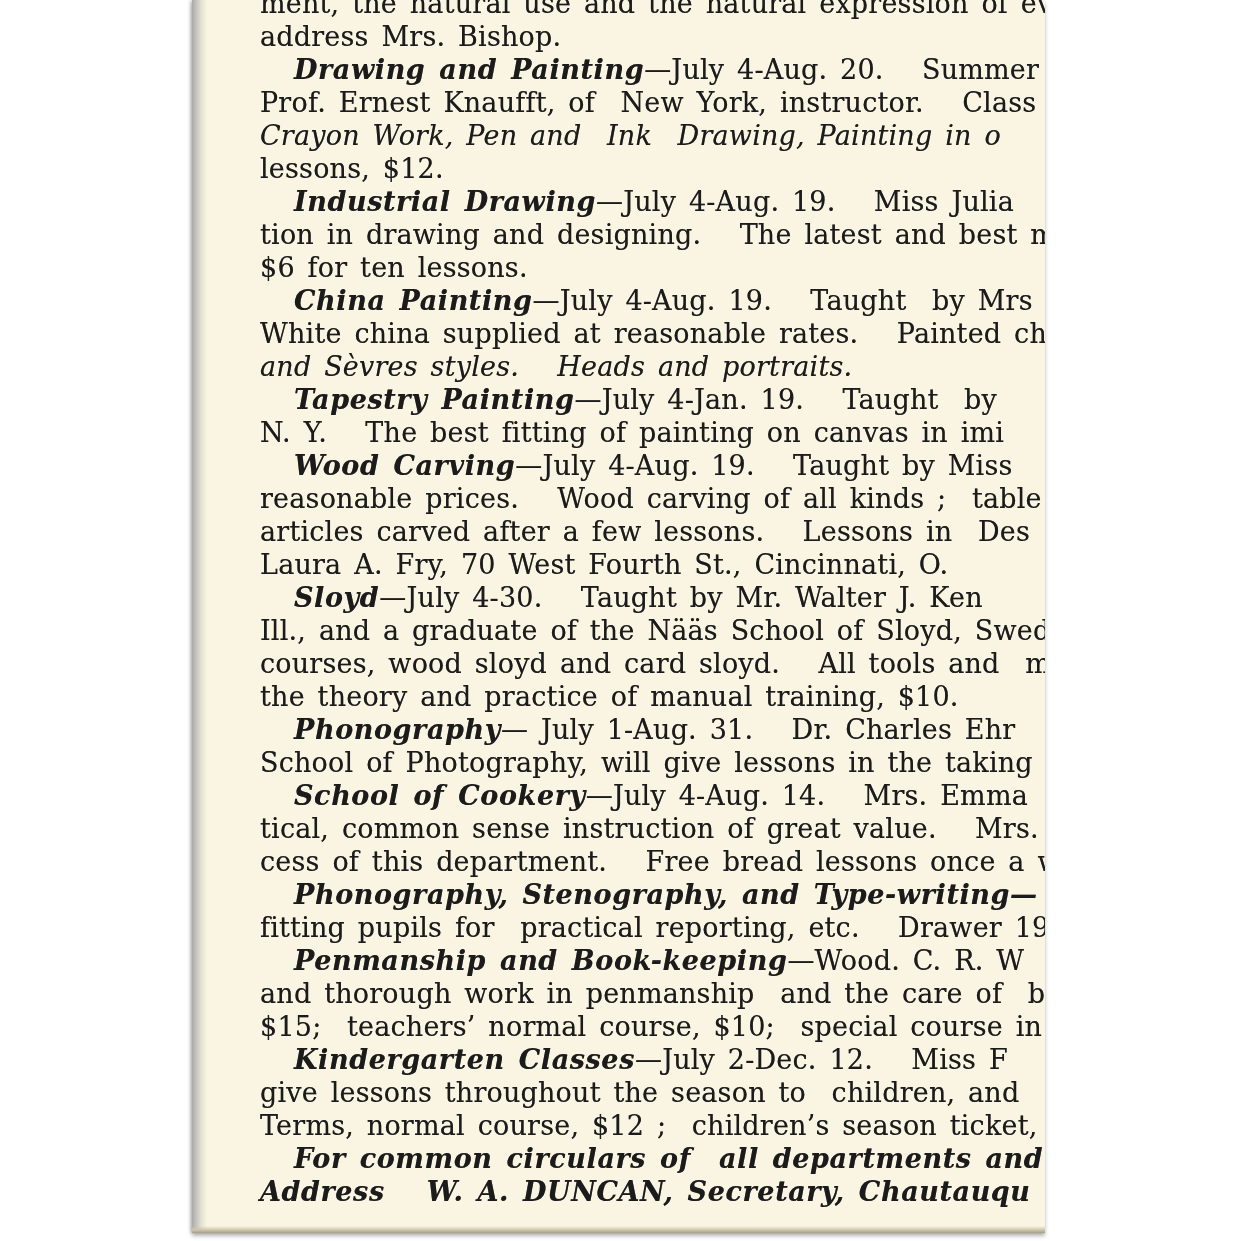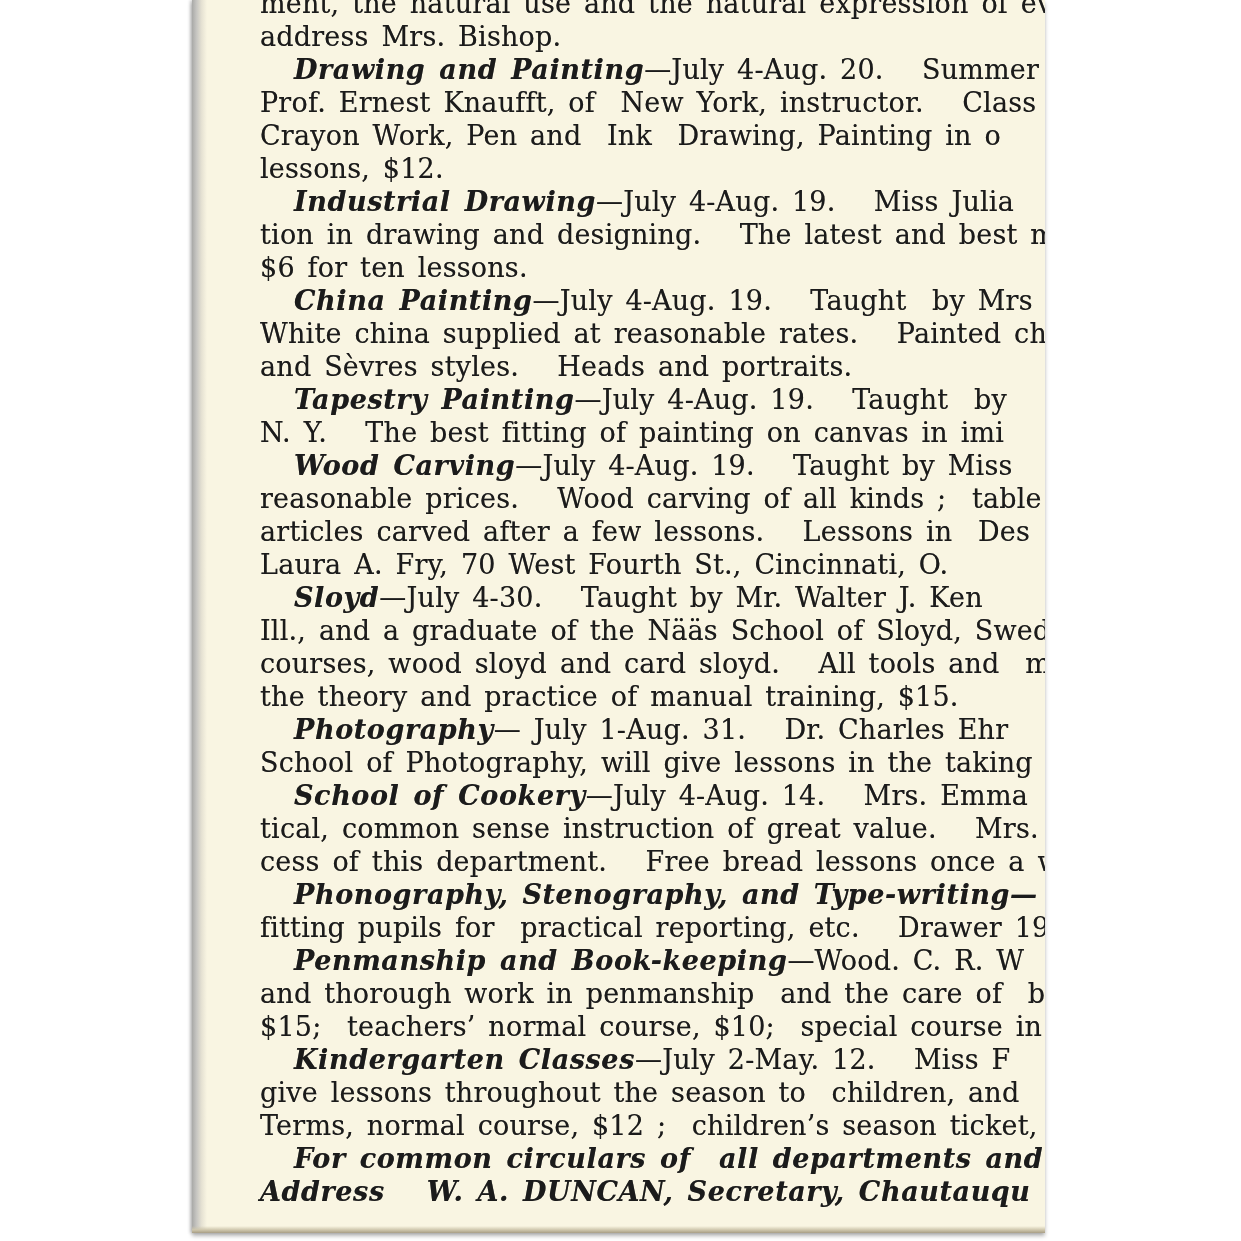--- a/index.html
+++ b/index.html
@@ -58,61 +58,61 @@
     letter-spacing: 0.2px;
   }
   .line {
     white-space: pre;
     height: 33px;
   }
   .line.indent {
     padding-left: 34px;
   }
   .seg-bold   { font-weight: 700; letter-spacing: 0.6px; font-style: italic; }
-  .seg-italic { }
+  .seg-italic { font-style: italic; }
   .seg-regular { }
 </style>
 </head>
 <body>
 
 <div class="scan-bg" style="background: rgb(255, 255, 255);">
   <div class="paper" style="background: rgb(249, 245, 226);">
     <div class="text-column" style="color: rgb(27, 27, 27);">
         <div class="line"><span class="seg-regular">ment, the natural use and the natural expression of ever</span></div>
         <div class="line"><span class="seg-regular">address Mrs. Bishop.</span></div>
         <div class="line indent"><span class="seg-bold">Drawing and Painting</span><span class="seg-regular">—July 4-Aug. 20.   Summer</span></div>
         <div class="line"><span class="seg-regular">Prof. Ernest Knaufft, of  New York, instructor.   Class</span></div>
         <div class="line"><span class="seg-italic">Crayon Work, Pen and  Ink  Drawing, Painting in o</span></div>
         <div class="line"><span class="seg-regular">lessons, $12.</span></div>
         <div class="line indent"><span class="seg-bold">Industrial Drawing</span><span class="seg-regular">—July 4-Aug. 19.   Miss Julia</span></div>
         <div class="line"><span class="seg-regular">tion in drawing and designing.   The latest and best m</span></div>
         <div class="line"><span class="seg-regular">$6 for ten lessons.</span></div>
         <div class="line indent"><span class="seg-bold">China Painting</span><span class="seg-regular">—July 4-Aug. 19.   Taught  by Mrs</span></div>
         <div class="line"><span class="seg-regular">White china supplied at reasonable rates.   Painted chi</span></div>
         <div class="line"><span class="seg-italic">and Sèvres styles.   Heads and portraits.</span></div>
-        <div class="line indent"><span class="seg-bold">Tapestry Painting</span><span class="seg-regular">—July 4-Aug. 19.   Taught  by</span></div>
+        <div class="line indent"><span class="seg-bold">Tapestry Painting</span><span class="seg-regular">—July 4-Jan. 19.   Taught  by</span></div>
         <div class="line"><span class="seg-regular">N. Y.   The best fitting of painting on canvas in imi</span></div>
         <div class="line indent"><span class="seg-bold">Wood Carving</span><span class="seg-regular">—July 4-Aug. 19.   Taught by Miss</span></div>
         <div class="line"><span class="seg-regular">reasonable prices.   Wood carving of all kinds ;  table t</span></div>
         <div class="line"><span class="seg-regular">articles carved after a few lessons.   Lessons in  Des</span></div>
         <div class="line"><span class="seg-regular">Laura A. Fry, 70 West Fourth St., Cincinnati, O.</span></div>
         <div class="line indent"><span class="seg-bold">Sloyd</span><span class="seg-regular">—July 4-30.   Taught by Mr. Walter J. Ken</span></div>
         <div class="line"><span class="seg-regular">Ill., and a graduate of the Nääs School of Sloyd, Swed</span></div>
         <div class="line"><span class="seg-regular">courses, wood sloyd and card sloyd.   All tools and  m</span></div>
-        <div class="line"><span class="seg-regular">the theory and practice of manual training, $15.</span></div>
-        <div class="line indent"><span class="seg-bold">Photography</span><span class="seg-regular">— July 1-Aug. 31.   Dr. Charles Ehr</span></div>
+        <div class="line"><span class="seg-regular">the theory and practice of manual training, $10.</span></div>
+        <div class="line indent"><span class="seg-bold">Phonography</span><span class="seg-regular">— July 1-Aug. 31.   Dr. Charles Ehr</span></div>
         <div class="line"><span class="seg-regular">School of Photography, will give lessons in the taking an</span></div>
         <div class="line indent"><span class="seg-bold">School of Cookery</span><span class="seg-regular">—July 4-Aug. 14.   Mrs. Emma</span></div>
         <div class="line"><span class="seg-regular">tical, common sense instruction of great value.   Mrs. </span></div>
         <div class="line"><span class="seg-regular">cess of this department.   Free bread lessons once a we</span></div>
         <div class="line indent"><span class="seg-bold">Phonography, Stenography, and Type-writing—</span></div>
         <div class="line"><span class="seg-regular">fitting pupils for  practical reporting, etc.   Drawer 194</span></div>
         <div class="line indent"><span class="seg-bold">Penmanship and Book-keeping</span><span class="seg-regular">—Wood. C. R. W</span></div>
         <div class="line"><span class="seg-regular">and thorough work in penmanship  and the care of  b</span></div>
         <div class="line"><span class="seg-regular">$15;  teachers’ normal course, $10;  special course in p</span></div>
-        <div class="line indent"><span class="seg-bold">Kindergarten Classes</span><span class="seg-regular">—July 2-May. 12.   Miss F</span></div>
+        <div class="line indent"><span class="seg-bold">Kindergarten Classes</span><span class="seg-regular">—July 2-Dec. 12.   Miss F</span></div>
         <div class="line"><span class="seg-regular">give lessons throughout the season to  children, and  w</span></div>
         <div class="line"><span class="seg-regular">Terms, normal course, $12 ;  children’s season ticket, $</span></div>
         <div class="line indent"><span class="seg-bold">For common circulars of  all departments and </span></div>
         <div class="line"><span class="seg-bold">Address   W. A. DUNCAN, Secretary, Chautauqu</span></div>
       </div>
   </div>
 </div>
 
 </body></html>

